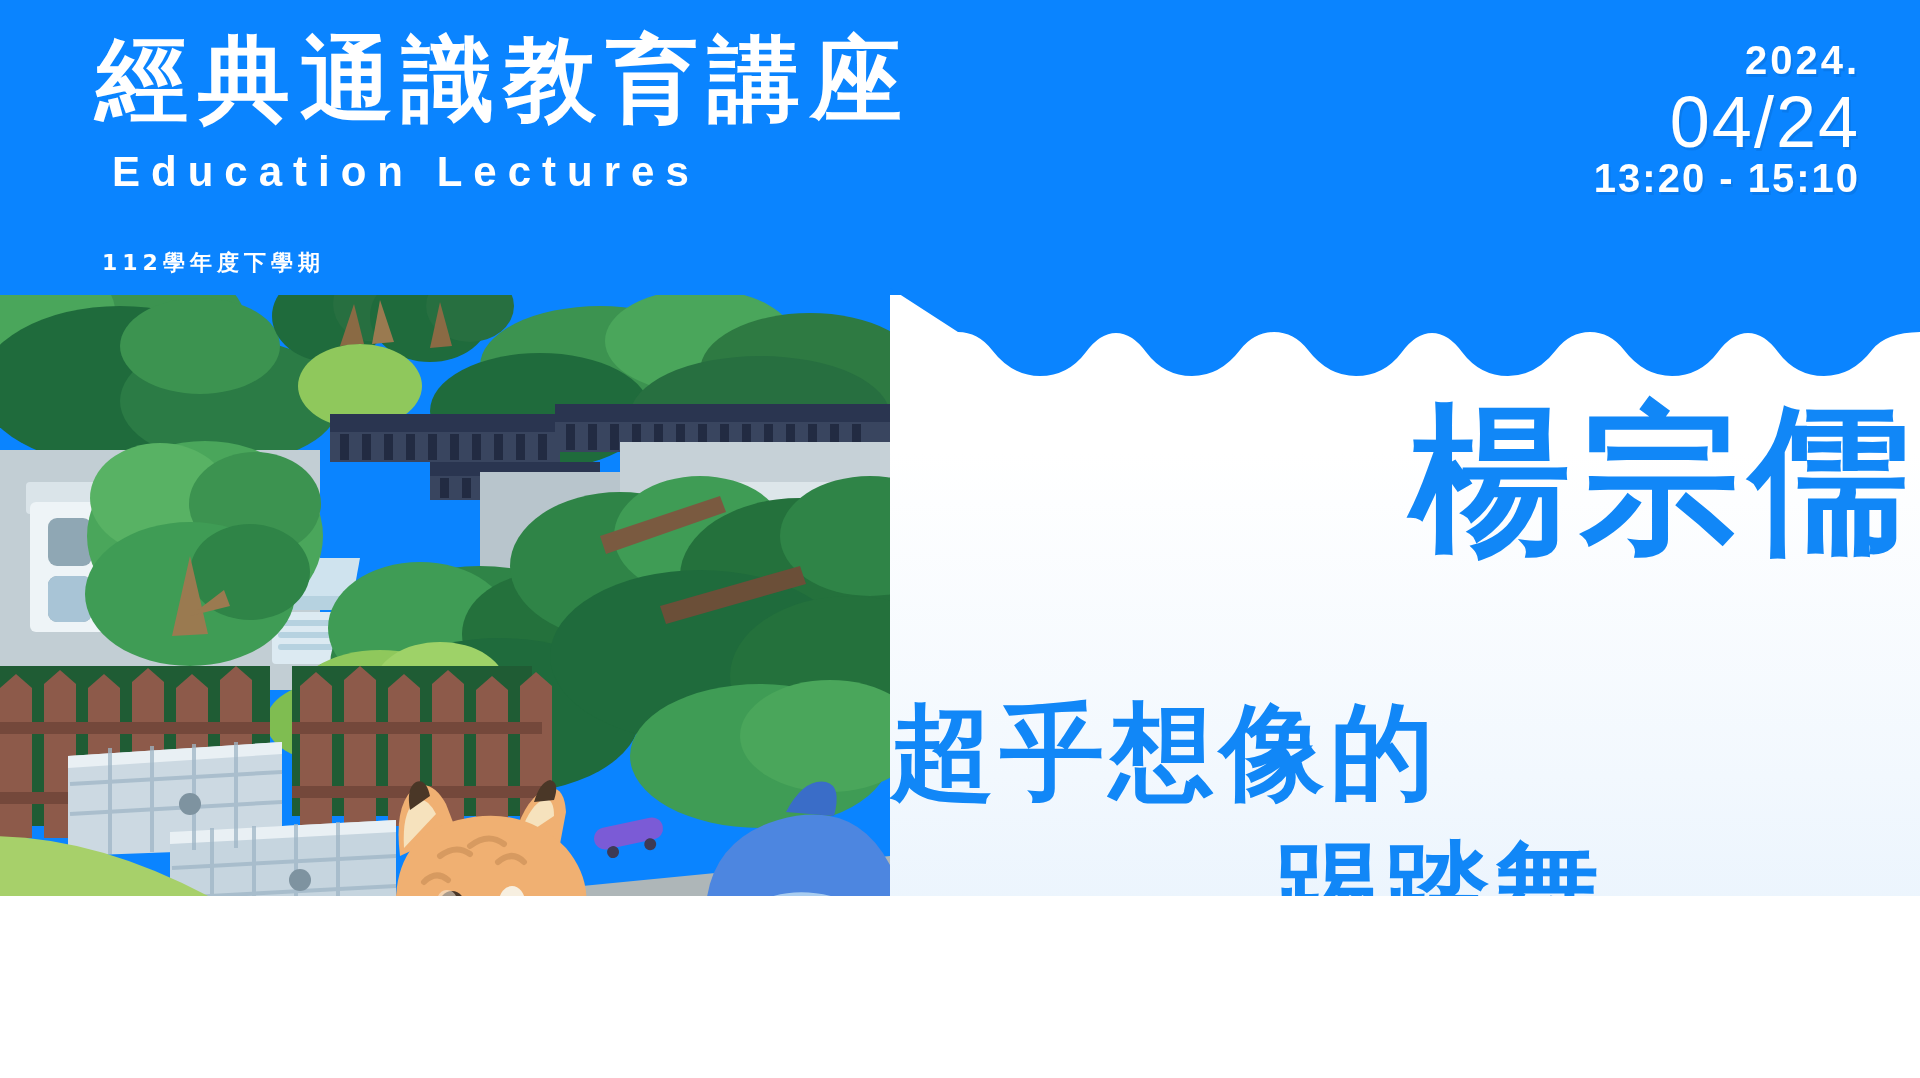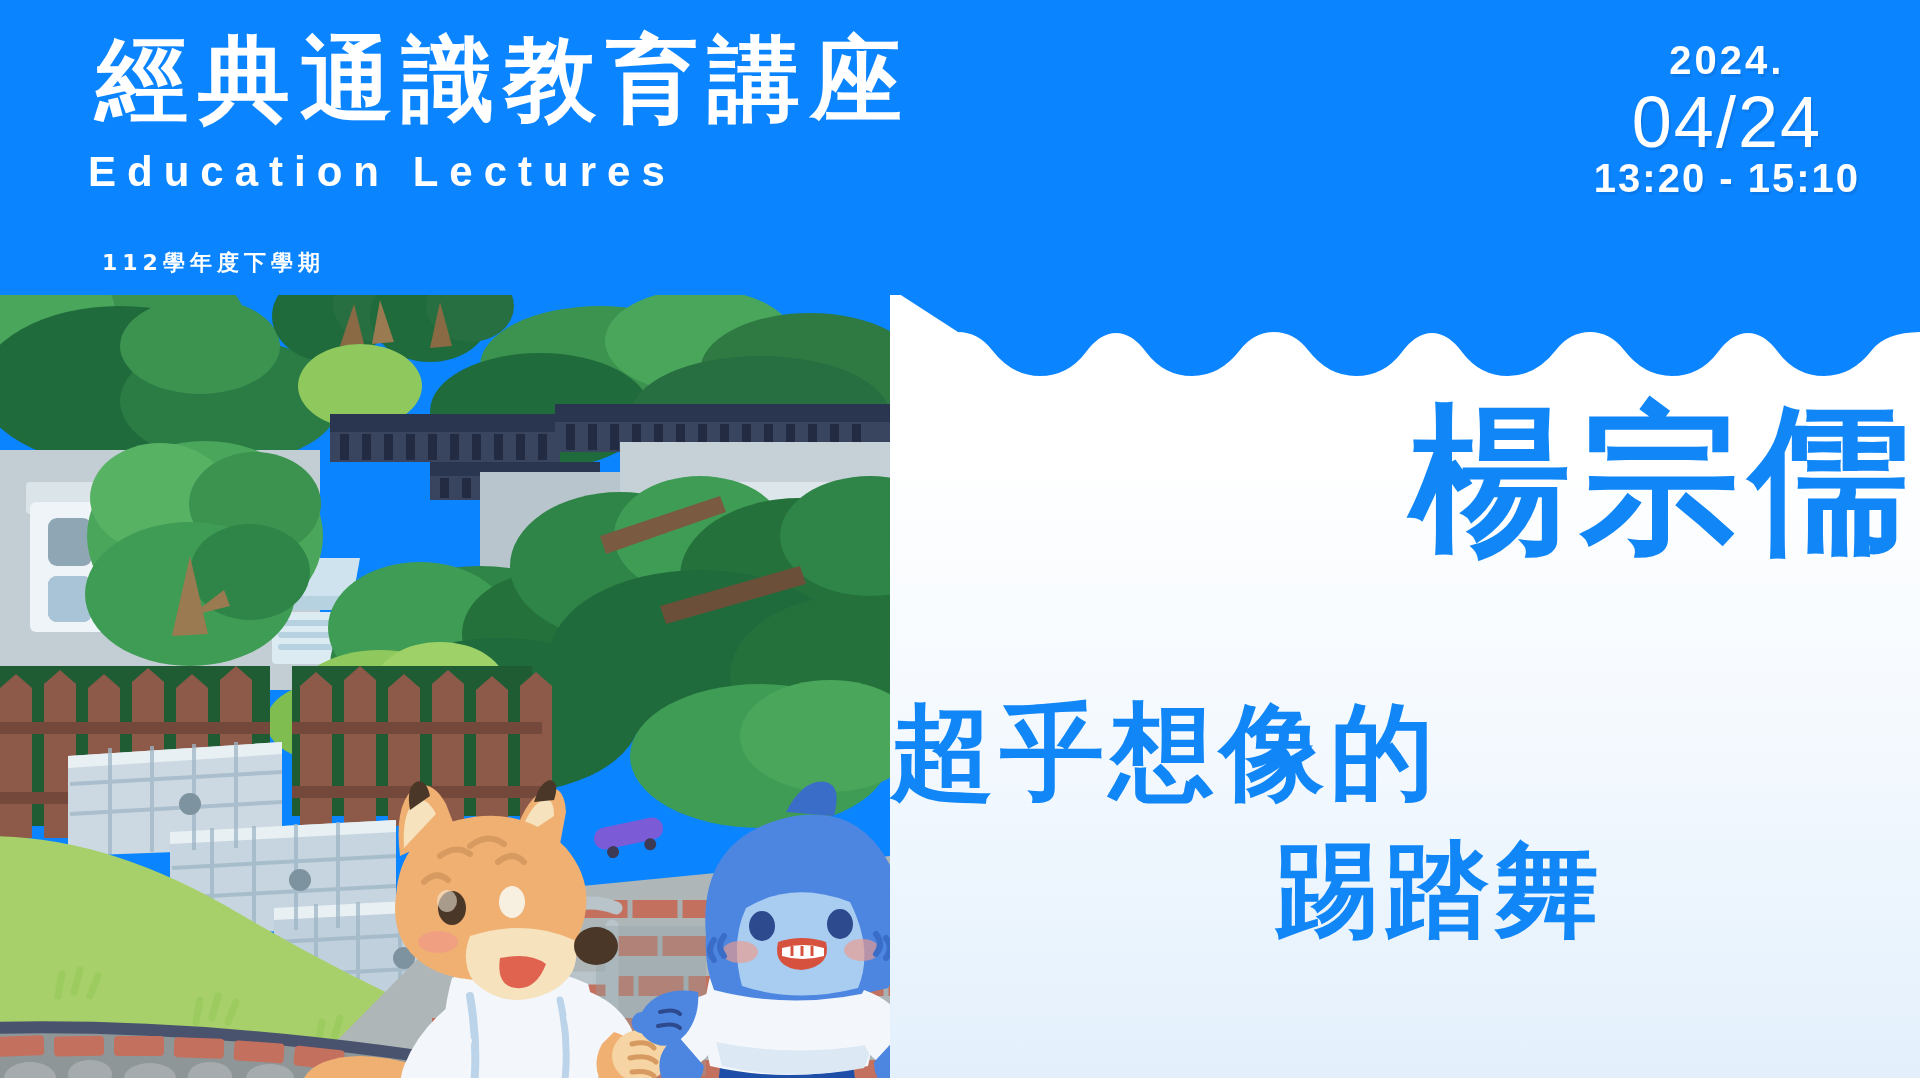--- a/index.html
+++ b/index.html
@@ -1,21 +1,21 @@
 <!DOCTYPE html>
 <html><head>
 <meta charset="utf-8">
 <style>
   html,body{margin:0;padding:0;}
   body{
     width:1920px;height:1078px;overflow:hidden;
     font-family:"Liberation Sans","DejaVu Sans",sans-serif;
     background:#ffffff;
   }
-  .poster{position:relative;width:1920px;height:1078px;overflow:hidden;background:#4c1d95;}
+  .poster{position:relative;width:1920px;height:896px;overflow:hidden;background:#4c1d95;}
 
   
   .right-bg{
     position:absolute;left:890px;top:0;width:1030px;height:1078px;
     background:linear-gradient(180deg,#ffffff 0%,#ffffff 42%,#f2f8fe 72%,#e3f0fc 100%);
   }
 
   
   .header-band{
     position:absolute;left:0;top:0;width:1920px;height:295px;
@@ -27,34 +27,34 @@
   }
 
   
   .title-cn{
     position:absolute;left:96px;top:30px;z-index:9;
     color:#ffffff;font-size:92px;line-height:1.08;font-weight:700;
     letter-spacing:10px;white-space:nowrap;
     font-family:"DejaVu Sans","Liberation Sans",sans-serif;
   }
   .title-en{
-    position:absolute;left:88px;top:148px;z-index:9;
+    position:absolute;left:112px;top:148px;z-index:9;
     color:#ffffff;font-size:42px;font-weight:700;letter-spacing:11px;
     white-space:nowrap;
   }
   .title-sub{
     position:absolute;left:102px;top:248px;z-index:9;
     color:#ffffff;font-size:22px;font-weight:700;letter-spacing:5px;
     white-space:nowrap;
     font-family:"DejaVu Sans","Liberation Sans",sans-serif;
   }
 
   
   .date-block{
-    position:absolute;right:60px;top:40px;z-index:9;text-align:center;
+    position:absolute;right:60px;top:40px;z-index:9;text-align:right;
     color:#ffffff;text-shadow:2px 3px 0 rgba(0,0,0,.07);
   }
   .date-year{font-size:40px;font-weight:700;letter-spacing:3px;line-height:1;margin-bottom:6px;}
   .date-md{font-size:72px;font-weight:400;letter-spacing:2px;line-height:1;}
   .date-time{font-size:40px;font-weight:700;letter-spacing:2px;line-height:1;}
 
   
   .speaker-name{
     position:absolute;left:890px;top:400px;width:1030px;z-index:9;
     text-align:right;color:#1187f7;font-size:160px;font-weight:700;

